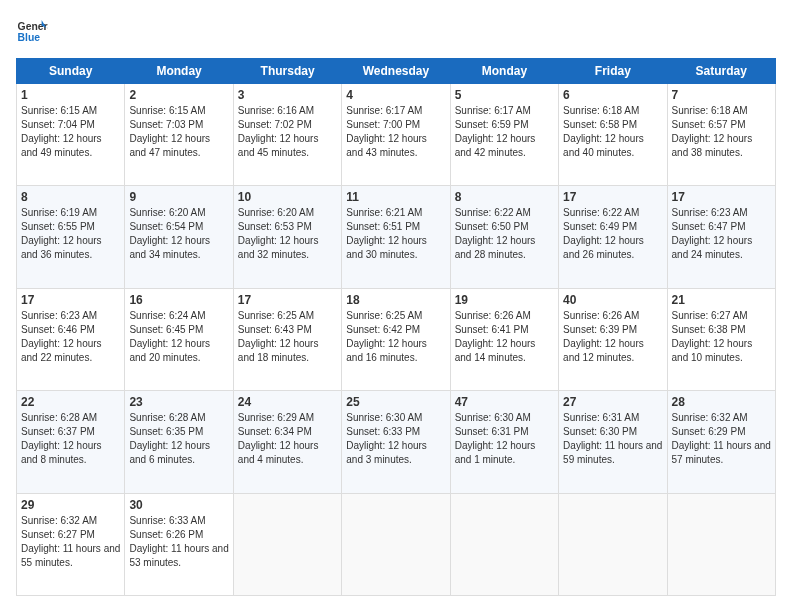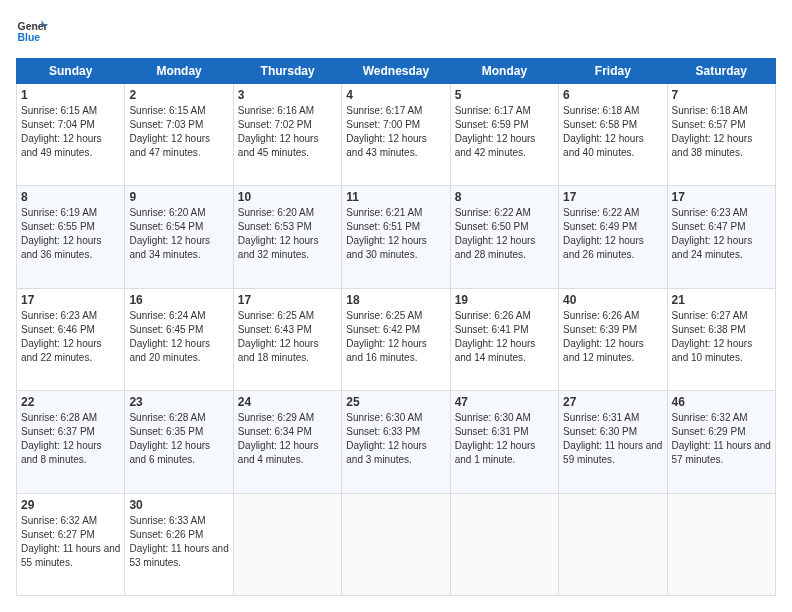--- a/index.html
+++ b/index.html
@@ -231,21 +231,21 @@
           </td>
           <td>
             <span class="day-num">47</span>
             <div class="day-info">Sunrise: 6:30 AM<br>Sunset: 6:31 PM<br>Daylight: 12 hours and 1 minute.</div>
           </td>
           <td>
             <span class="day-num">27</span>
             <div class="day-info">Sunrise: 6:31 AM<br>Sunset: 6:30 PM<br>Daylight: 11 hours and 59 minutes.</div>
           </td>
           <td>
-            <span class="day-num">46</span>
+            <span class="day-num">28</span>
             <div class="day-info">Sunrise: 6:32 AM<br>Sunset: 6:29 PM<br>Daylight: 11 hours and 57 minutes.</div>
           </td>
         </tr>
         <tr class="last-row">
           <td>
             <span class="day-num">29</span>
             <div class="day-info">Sunrise: 6:32 AM<br>Sunset: 6:27 PM<br>Daylight: 11 hours and 55 minutes.</div>
           </td>
           <td>
             <span class="day-num">30</span>

